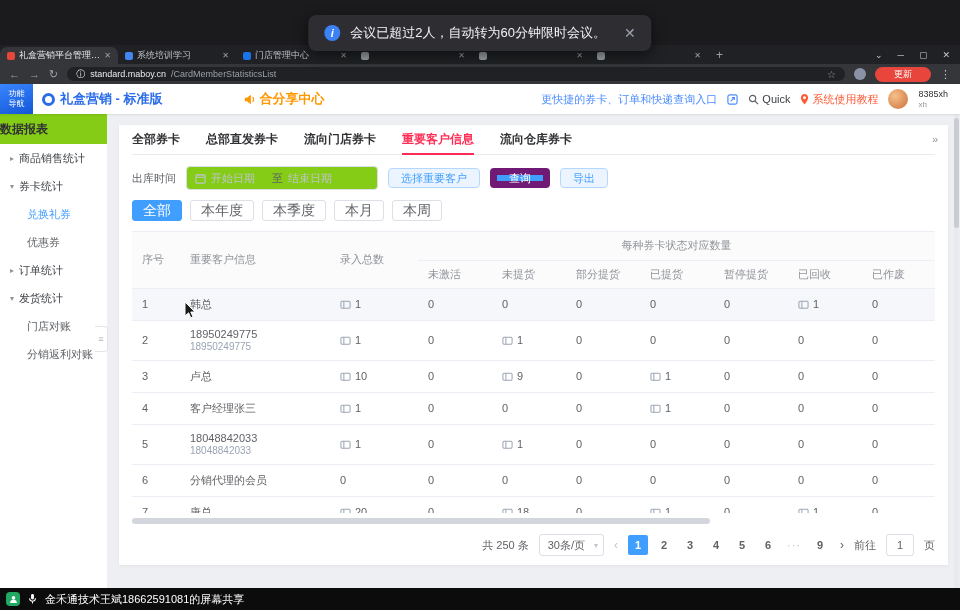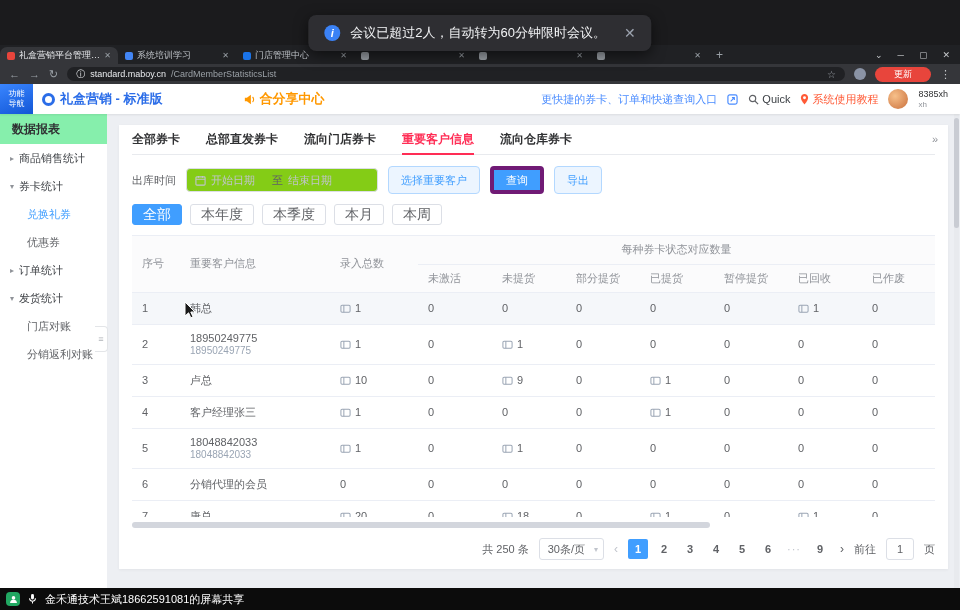--- a/index.html
+++ b/index.html
@@ -57,21 +57,21 @@
   .quick-hint { color:#4a8cff; font-size:11px; cursor:pointer; }
   .quick { display:flex; align-items:center; gap:3px; color:#3c4045; font-size:11px; cursor:pointer; }
   .tutorial { display:flex; align-items:center; gap:3px; color:#ff5a36; font-size:11px; cursor:pointer; }
   .avatar { width:20px; height:20px; border-radius:50%; background:radial-gradient(circle at 35% 35%, #f7c08a, #c96f3b); flex:none; cursor:pointer; }
   .user { line-height:1.15; font-size:9px; color:#303133; }
   .user .sub { color:#909399; font-size:8px; }
 
   
   .workspace { position:absolute; top:114px; left:0; width:100%; height:474px; background:#edeff3; display:flex; }
   .sidebar { width:107px; background:#fff; flex:none; position:relative; }
-  .sb-title { height:30px; background:#86efac; display:flex; align-items:center; padding-left:12px; font-size:12px; font-weight:bold; color:#303133; }
+  .sb-title { height:30px; background:#84cc16; display:flex; align-items:center; font-size:12px; font-weight:bold; color:#303133; }
   .sb-item { height:28px; display:flex; align-items:center; font-size:11px; color:#3d4045; padding-left:10px; gap:5px; cursor:pointer; }
   .sb-item.l2 { padding-left:27px; color:#606266; }
   .sb-item.active { color:#409eff; }
   .sb-caret { font-size:8px; color:#909399; }
   .sb-handle { position:absolute; right:-1px; top:212px; width:13px; height:26px; background:#fff; border:1px solid #e3e5e8; border-left:none;
                border-radius:0 4px 4px 0; display:flex; align-items:center; justify-content:center; color:#b0b3b8; font-size:9px; cursor:pointer; }
   .vscroll { position:absolute; right:1px; top:0; width:5px; height:100%; background:#e8eaee; }
   .vscroll .thumb { position:absolute; top:4px; left:0; width:5px; height:110px; background:#c9ccd3; border-radius:3px; }
 
   .main { flex:1; padding:11px 12px 0; }
@@ -84,23 +84,23 @@
   .page-tab.active::after { content:""; position:absolute; bottom:-1px; left:0; right:0; height:2px; background:#ff2d55; }
   .collapse { position:absolute; right:10px; top:8px; color:#909399; font-size:11px; cursor:pointer; }
 
   .filter-row { display:flex; align-items:center; gap:10px; padding:11px 0 8px; }
   .filter-label { font-size:11px; color:#606266; }
   .date-range { width:192px; height:24px; border:1px solid #dcdfe6; border-radius:4px; display:flex; align-items:center; gap:5px;
                 padding:0 8px; font-size:11px; background:#84cc16; }
   .date-range input { border:none; outline:none; width:56px; font-size:11px; color:#606266; background:transparent; }
   .date-range input::placeholder { color:#c0c4cc; }
   .date-range .sep { color:#606266; }
-  .btn { height:28px; padding:0 12px; font-size:11px; border-radius:4px; display:flex; align-items:center; cursor:pointer; }
+  .btn { height:20px; padding:0 12px; font-size:11px; border-radius:4px; display:flex; align-items:center; cursor:pointer; }
   .btn-light { background:#ecf5ff; border:1px solid #b3d8ff; color:#409eff; }
-  .btn-primary { background:#409eff; border:4px solid #701a75; color:#fff; }
+  .btn-primary { background:#409eff; border:7px solid #701a75; color:#fff; }
 
   .chips { display:flex; gap:8px; padding:2px 0 10px; }
   .chip { height:21px; padding:0 10px; display:flex; align-items:center; font-size:14px; border-radius:3px; border:1px solid #dcdfe6;
           color:#606266; background:#fff; cursor:pointer; }
   .chip.active { background:#409eff; border-color:#409eff; color:#fff; }
 
   .table-wrap { height:282px; overflow:hidden; border-top:1px solid #ebeef5; }
   table { width:100%; border-collapse:collapse; table-layout:fixed; font-size:11px; }
   th { color:#909399; font-weight:normal; text-align:left; padding:0 10px; height:28px; border-bottom:1px solid #ebeef5; background:#fbfbfc; }
   th.group { text-align:center; }

